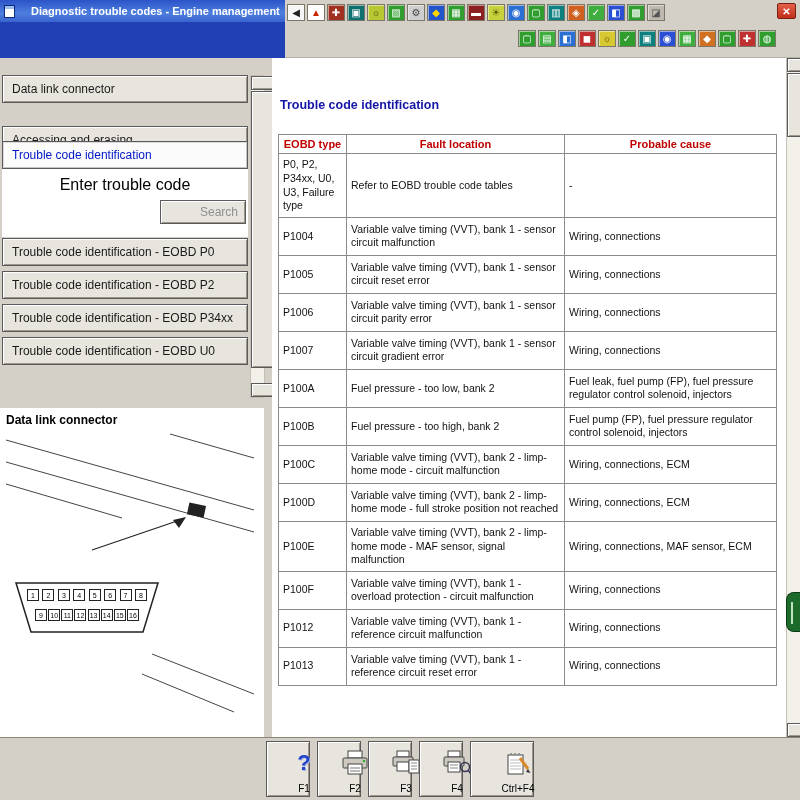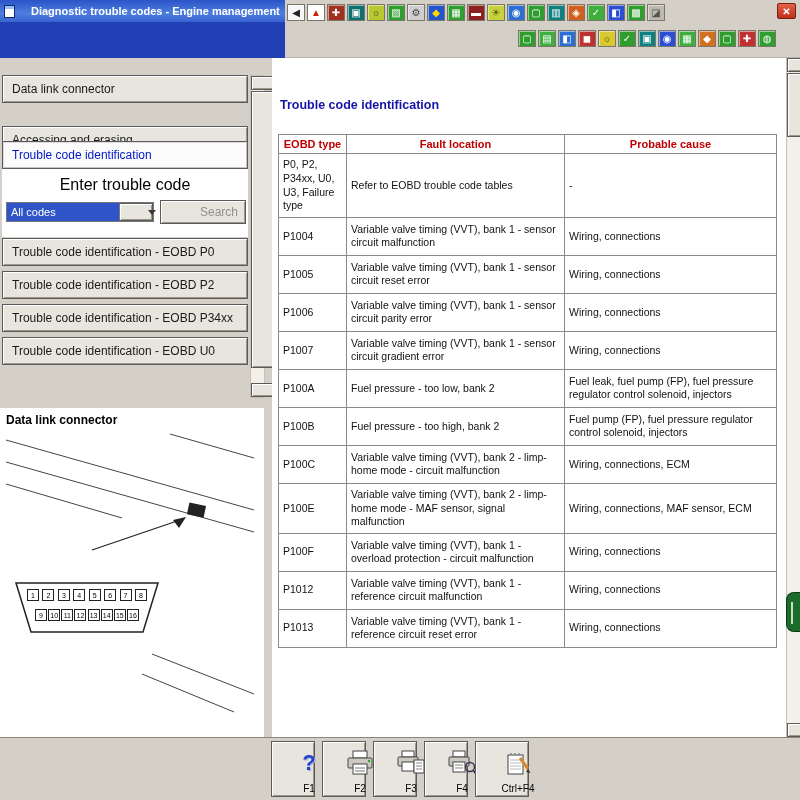--- a/index.html
+++ b/index.html
@@ -110,21 +110,21 @@
   .side-tab { position: absolute; right: 0; top: 592px; width: 14px; height: 40px;
     background: #1c6b2a; border: 1px solid #0c3a14; border-right: none; border-radius: 8px 0 0 8px; cursor: pointer; }
   .side-tab::after { content: ""; position: absolute; left: 4px; top: 9px; width: 5px; height: 22px;
     border-left: 2px solid #bfe4bf; }
   
   .footer { position: absolute; left: 0; top: 737px; width: 800px; height: 63px;
     background: #d4d0c8; border-top: 1px solid #8a867a;
     display: flex; justify-content: center; align-items: flex-start; gap: 7px; padding-top: 3px; }
   .fbtn { width: 44px; height: 56px; display: flex; flex-direction: column; align-items: center;
     justify-content: flex-end; padding-bottom: 2px; cursor: pointer; }
-  .fbtn.wide { width: 54px; }
+  .fbtn.wide { width: 64px; }
   .fico { flex: 1; display: flex; align-items: center; justify-content: center; }
   .flabel { font-size: 10px; color: #000; }
   .qmark { font-size: 22px; font-weight: bold; color: #2244cc;
     text-shadow: 1px 1px 0 #aab6d8; }
 </style>
 </head>
 <body>
 
 <div class="titlebar">
   <span class="win-icon"></span>
@@ -279,26 +279,20 @@
   </div>
   <div class="sbtn bevel" style="top:68px">
     <span>Accessing and erasing</span>
   </div>
   <div class="sbtn bevel active" style="top:83px">
     <span>Trouble code identification</span>
   </div>
 
   <div class="search-panel">
     <div class="enter-label">Enter trouble code</div>
-    <div class="combo">
-      <span class="combo-sel">All codes</span>
-      <span class="combo-btn bevel">
-          <span class="tri-down"></span>
-        </span>
-    </div>
     <div class="search-btn bevel">
       <span>Search</span>
     </div>
   </div>
 
   <div class="eobd-list">
 
       <div class="sbtn bevel">Trouble code identification - EOBD P0</div>
 
       <div class="sbtn bevel">Trouble code identification - EOBD P2</div>
@@ -425,20 +419,25 @@
     <td>Fuel pressure - too high, bank 2</td>
     <td>Fuel pump (FP), fuel pressure regulator control solenoid, injectors</td>
   </tr>
 
   <tr>
     <td>P100C</td>
     <td>Variable valve timing (VVT), bank 2 - limp-home mode - circuit malfunction</td>
     <td>Wiring, connections, ECM</td>
   </tr>
 
+  <tr>
+    <td>P100D</td>
+    <td>Variable valve timing (VVT), bank 2 - limp-home mode - full stroke position not reached</td>
+    <td>Wiring, connections, ECM</td>
+  </tr>
 
   <tr>
     <td>P100E</td>
     <td>Variable valve timing (VVT), bank 2 - limp-home mode - MAF sensor, signal malfunction</td>
     <td>Wiring, connections, MAF sensor, ECM</td>
   </tr>
 
   <tr>
     <td>P100F</td>
     <td>Variable valve timing (VVT), bank 1 - overload protection - circuit malfunction</td>

